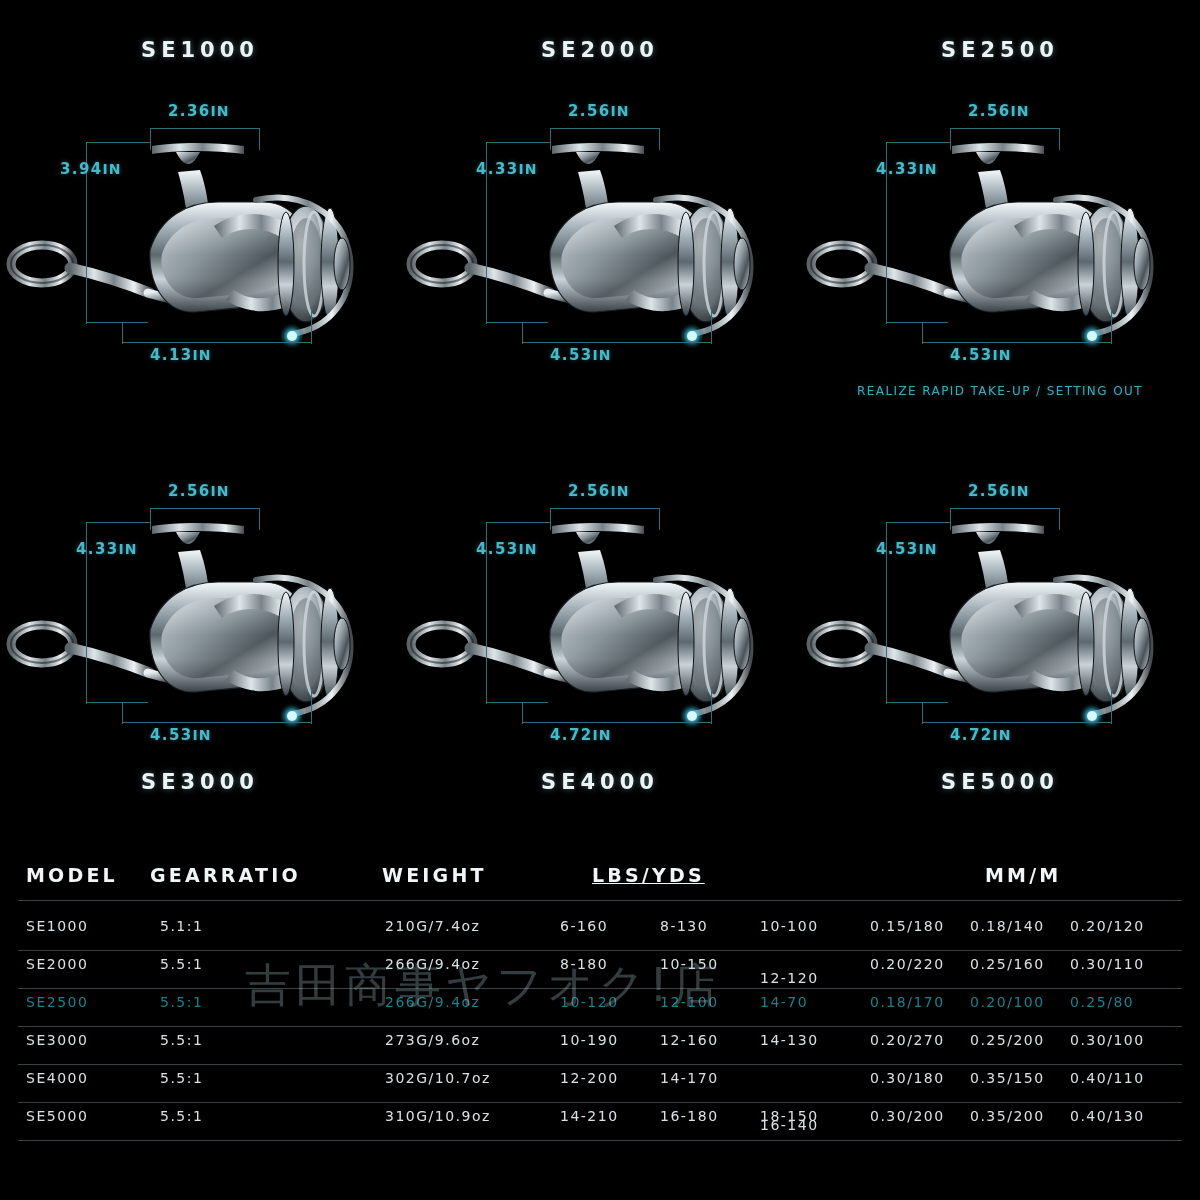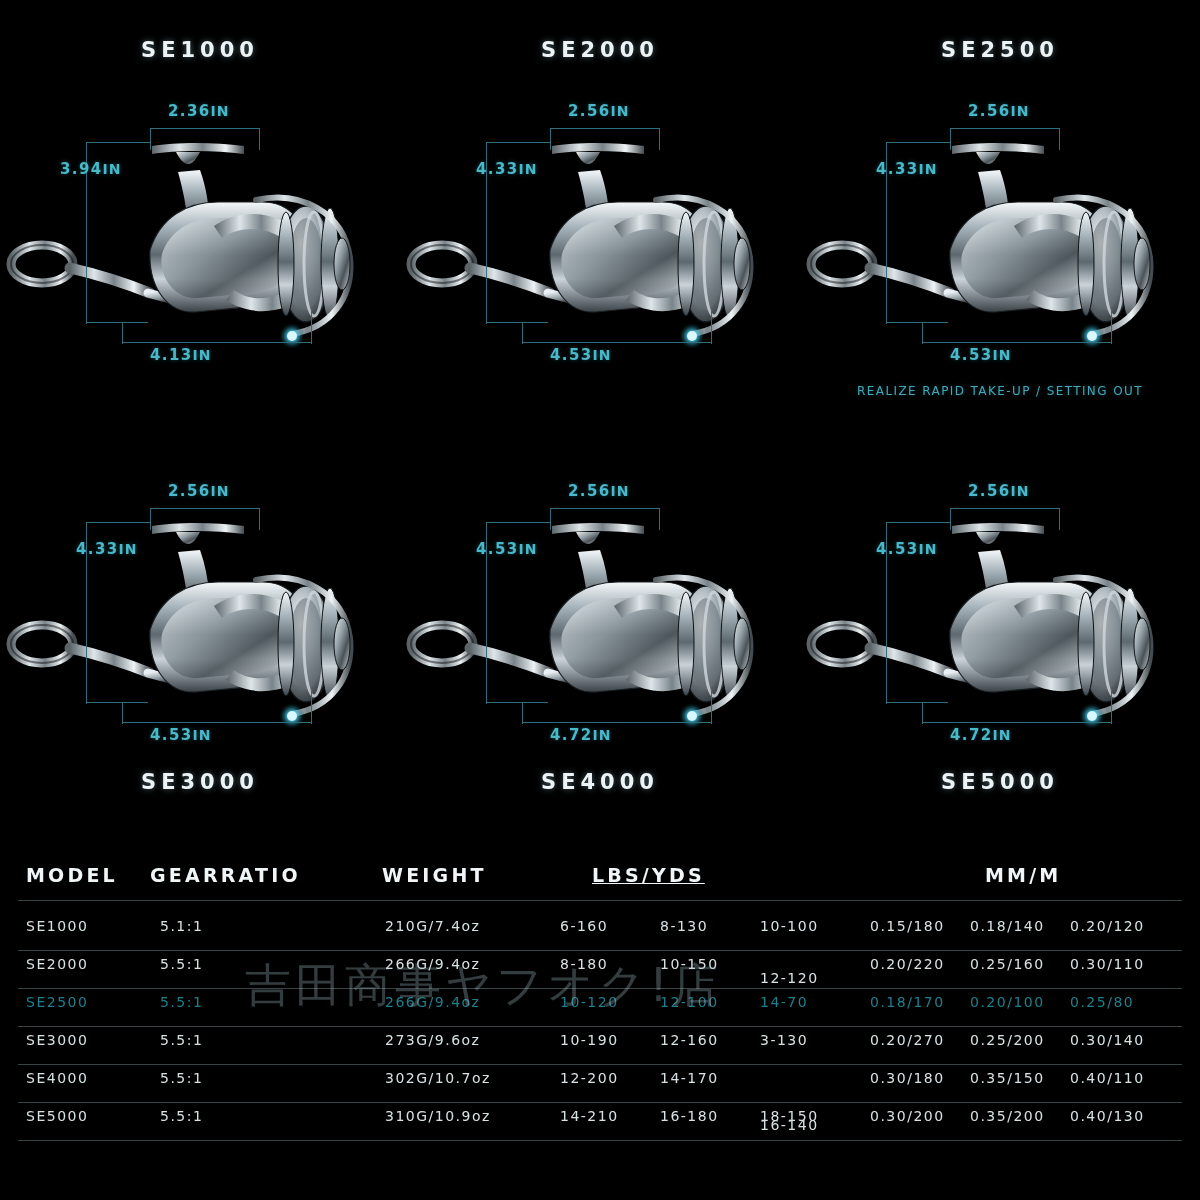--- a/index.html
+++ b/index.html
@@ -653,24 +653,24 @@
         <div class="cellT" style="left: 970px; top: 6px;">0.20/100</div>
         <div class="cellT" style="left: 1070px; top: 6px;">0.25/80</div>
       </div>
       <div class="hr" style="top: 166px;"></div>
       <div class="trow" style="top: 166px;">
         <div class="cellT" style="left: 26px; top: 6px;">SE3000</div>
         <div class="cellT" style="left: 160px; top: 6px;">5.5:1</div>
         <div class="cellT" style="left: 385px; top: 6px;">273G/9.6oz</div>
         <div class="cellT" style="left: 560px; top: 6px;">10-190</div>
         <div class="cellT" style="left: 660px; top: 6px;">12-160</div>
-        <div class="cellT" style="left: 760px; top: 6px;">3-130</div>
+        <div class="cellT" style="left: 760px; top: 6px;">14-130</div>
         <div class="cellT" style="left: 870px; top: 6px;">0.20/270</div>
         <div class="cellT" style="left: 970px; top: 6px;">0.25/200</div>
-        <div class="cellT" style="left: 1070px; top: 6px;">0.30/140</div>
+        <div class="cellT" style="left: 1070px; top: 6px;">0.30/100</div>
       </div>
       <div class="hr" style="top: 204px;"></div>
       <div class="trow" style="top: 204px;">
         <div class="cellT" style="left: 26px; top: 6px;">SE4000</div>
         <div class="cellT" style="left: 160px; top: 6px;">5.5:1</div>
         <div class="cellT" style="left: 385px; top: 6px;">302G/10.7oz</div>
         <div class="cellT" style="left: 560px; top: 6px;">12-200</div>
         <div class="cellT" style="left: 660px; top: 6px;">14-170</div>
         <div class="cellT" style="left: 760px; top: 6px; margin-top: 47px;">16-140</div>
         <div class="cellT" style="left: 870px; top: 6px;">0.30/180</div>

